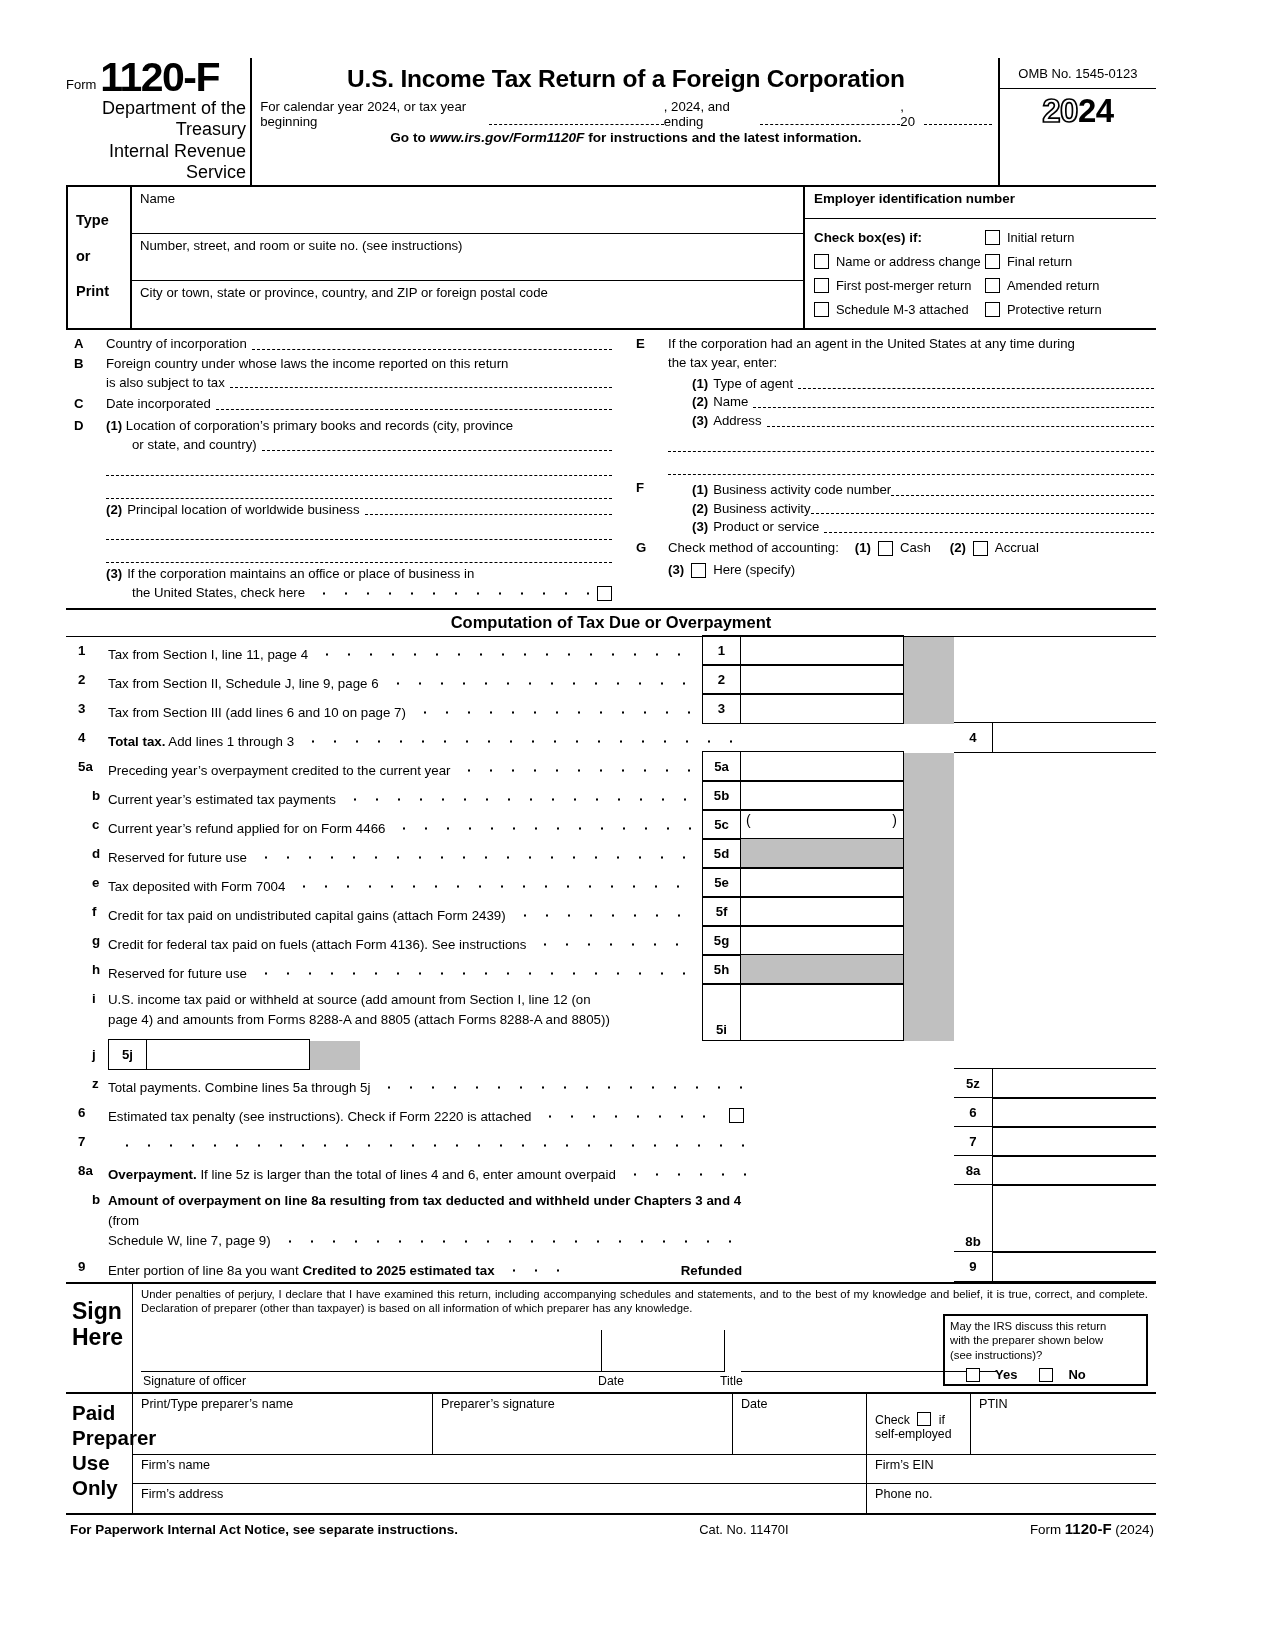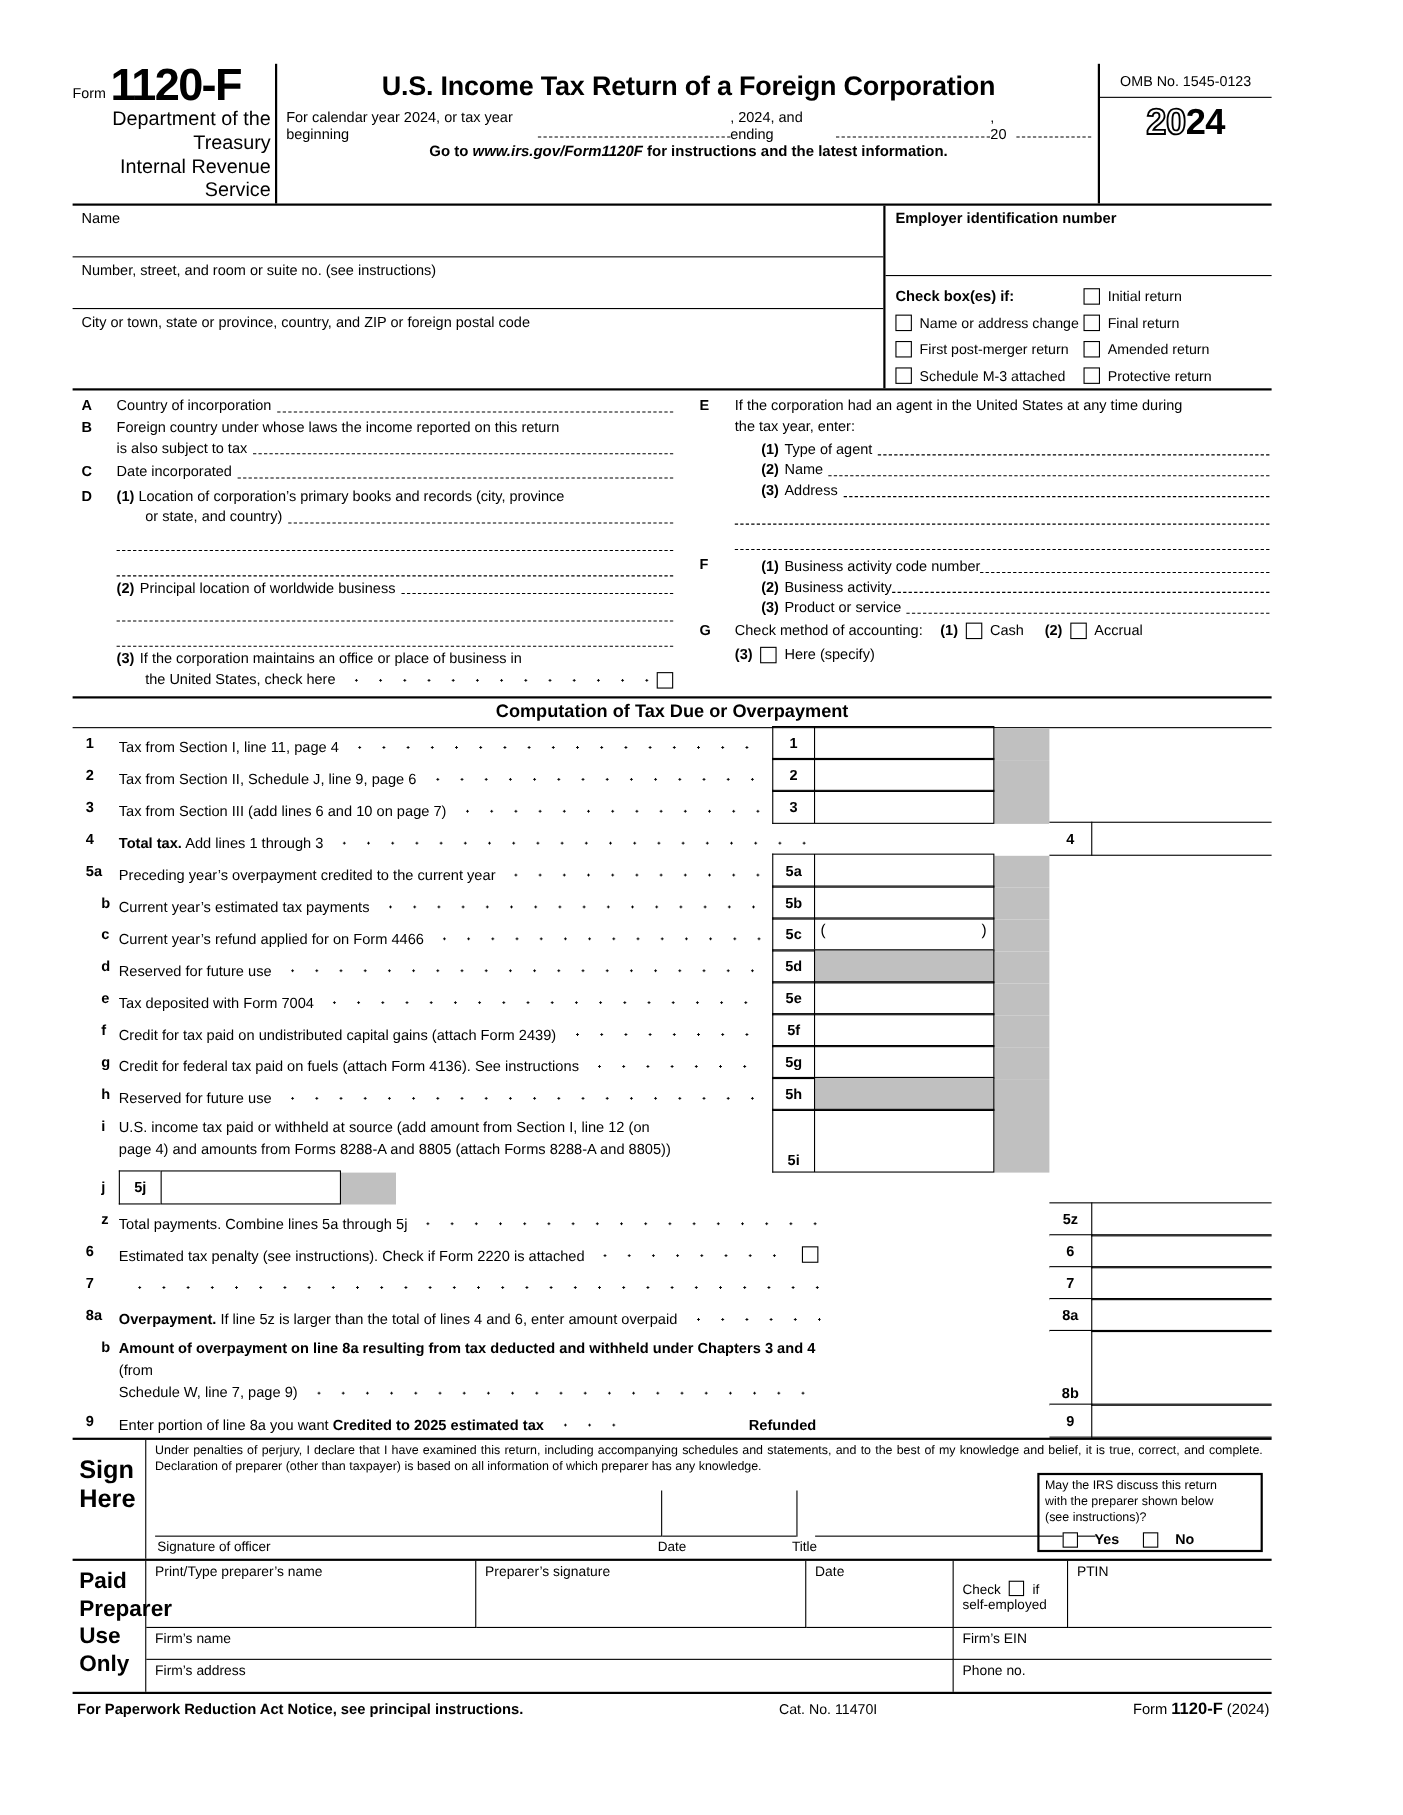--- a/index.html
+++ b/index.html
@@ -68,21 +68,21 @@
   
   .block2 { display:flex; border-bottom:2.5px solid #000; }
   .typeprint {
     width:66px; border-right:2.5px solid #000; border-left:2.5px solid #000;
     font-weight:bold; font-size:14.5px; padding:16px 0 0 8px; line-height:2.45;
   }
   .addr { flex:1 1 auto; }
   .addrcell { border-bottom:1.1px solid #000; height:47px; padding:4px 0 0 8px; font-size:13.2px; }
   .addrcell:last-child { border-bottom:none; }
   .eidwrap { width:353px; border-left:2.5px solid #000; }
-  .eid { height:64px; border-bottom:1.1px solid #000; padding:4px 0 0 9px; font-weight:bold; font-size:13.4px; }
+  .eid { height:32px; border-bottom:1.1px solid #000; padding:4px 0 0 9px; font-weight:bold; font-size:13.4px; }
   .chkarea { padding:6px 0 0 9px; font-size:13px; }
   .chkarea .hd { font-weight:bold; font-size:13.4px; }
   .chkgrid { display:flex; }
   .chkcol { width:50%; }
   .chkrow { display:flex; align-items:center; gap:7px; height:24px; }
   .chkrow .tx { font-size:12.9px; }
 
   
   .abcd { display:flex; border-bottom:2.5px solid #000; padding-top:5px; }
   .colL { width:556px; padding:0 10px 4px 8px; }
@@ -201,20 +201,25 @@
 
     <div class="hdr-right">
       <div class="omb">OMB No. 1545-0123</div>
       <div class="yearbox">
         <span class="yr"><span class="hollow">20</span><span>24</span></span>
       </div>
     </div>
   </div>
 
   <div class="block2">
+    <div class="typeprint">
+      <div>Type</div>
+      <div>or</div>
+      <div>Print</div>
+    </div>
     <div class="addr">
       <div class="addrcell"><span>Name</span></div>
       <div class="addrcell"><span>Number, street, and room or suite no. (see instructions)</span></div>
       <div class="addrcell"><span>City or town, state or province, country, and ZIP or foreign postal code</span></div>
     </div>
     <div class="eidwrap">
       <div class="eid"><span>Employer identification number</span></div>
       <div class="chkarea">
         <div class="chkgrid">
           <div class="chkcol">
@@ -721,19 +726,19 @@
         <div class="pc" style="flex:1 1 auto"><span>Firm’s EIN</span></div>
       </div>
       <div class="prow3">
         <div class="pc" style="width:734px; border-bottom:none"><span>Firm’s address</span></div>
         <div class="pc" style="flex:1 1 auto; border-bottom:none"><span>Phone no.</span></div>
       </div>
     </div>
   </div>
 
   <div class="footer">
-    <span class="left">For Paperwork Reduction Act Notice, see principal instructions.</span>
+    <span class="left">For Paperwork Internal Act Notice, see separate instructions.</span>
     <span class="mid">Cat. No. 11470I</span>
     <span class="right"><span>Form </span><span class="bigf">1120-F</span><span> (2024)</span></span>
   </div>
 
 </div>
 </div>
 
 </body></html>

